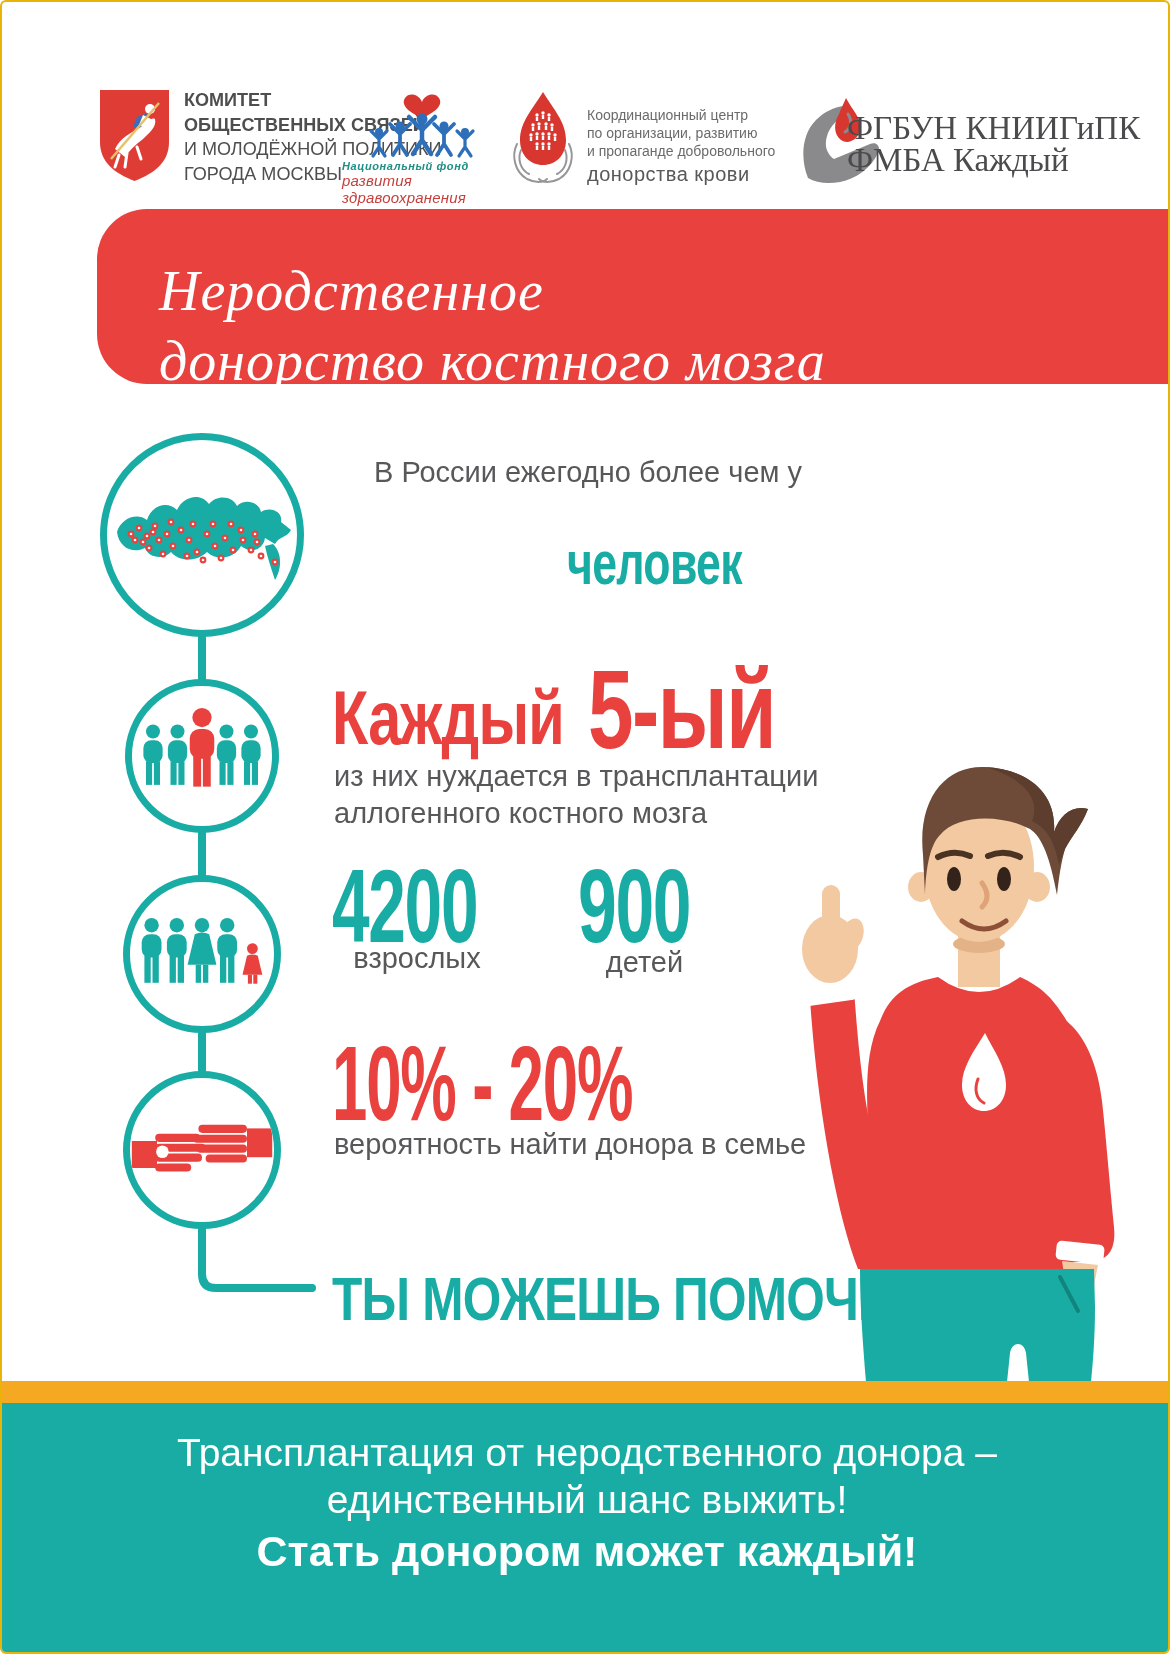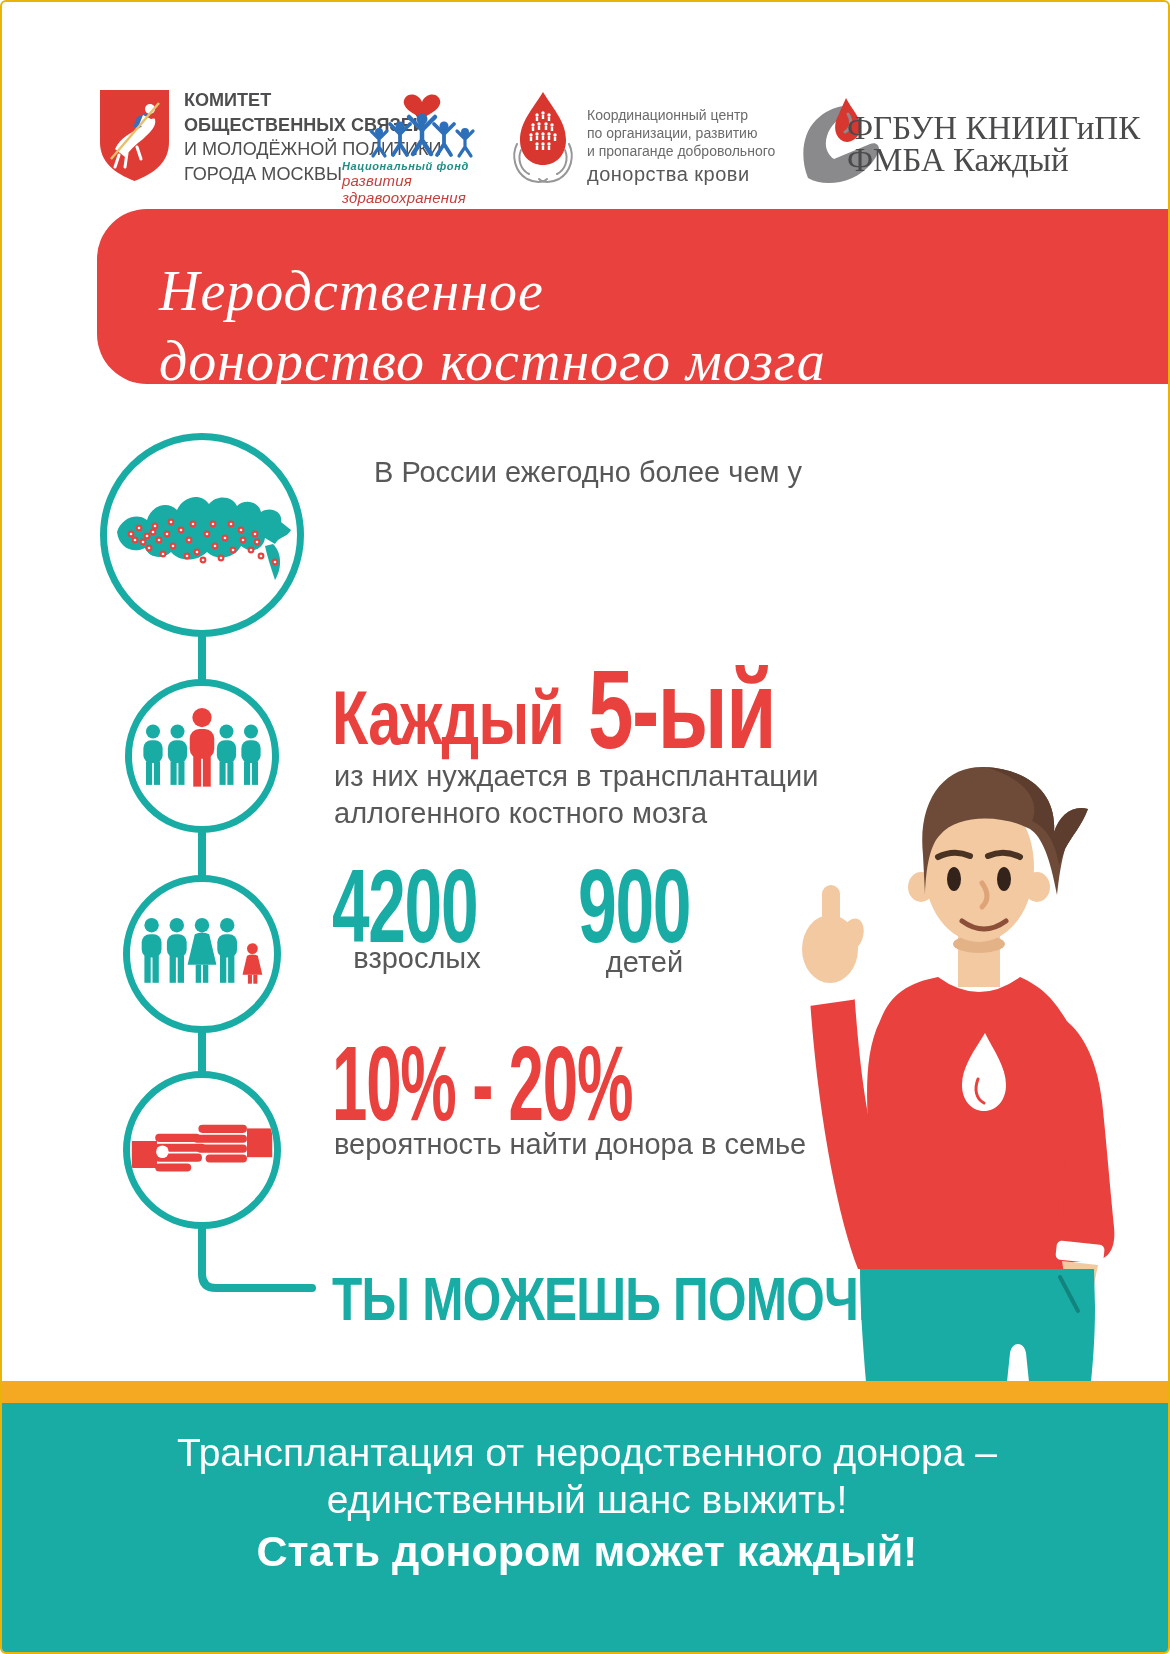--- a/index.html
+++ b/index.html
@@ -311,20 +311,23 @@
         <rect x="76" y="52" width="54" height="9" rx="4.5"></rect>
         <rect x="70" y="63" width="60" height="9" rx="4.5"></rect>
         <rect x="74" y="74" width="56" height="9" rx="4.5"></rect>
         <rect x="84" y="85" width="46" height="9" rx="4.5"></rect>
       </g>
       <circle cx="36" cy="82" r="7" fill="#ffffff"></circle>
     </svg>
   </div>
 
   <div class="abs cap" style="left:332px;top:452px;margin-left:40px;">В России ежегодно более чем у</div>
+  <div class="abs" style="left:565px;top:530px;">
+    <span class="cond num teal" style="font-size:62px;letter-spacing:-1px;transform:scaleX(.72);transform-origin:left top;">человек</span>
+  </div>
 
   <div class="abs" style="left:330px;top:678px;">
     <span class="cond num red" style="font-size:76px;letter-spacing:-1px;transform:scaleX(.78);transform-origin:left top;">Каждый</span>
   </div>
   <div class="abs" style="left:560px;top:652px;margin-left:26px;">
     <span class="cond num red" style="font-size:112px;transform:scaleX(.73);transform-origin:left top;">5-ый</span>
   </div>
   <div class="abs cap" style="left:332px;top:756px;">
     <div>из них нуждается в трансплантации</div>
     <div>аллогенного костного мозга</div>

